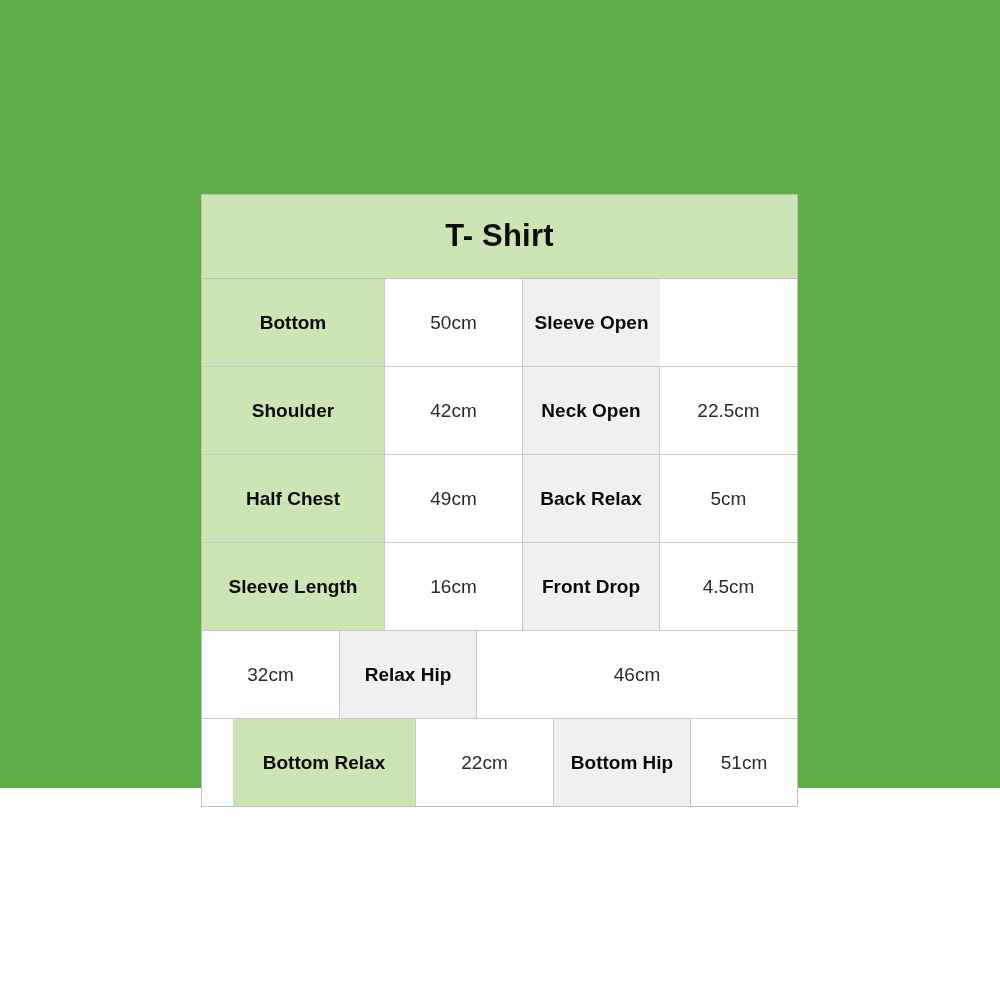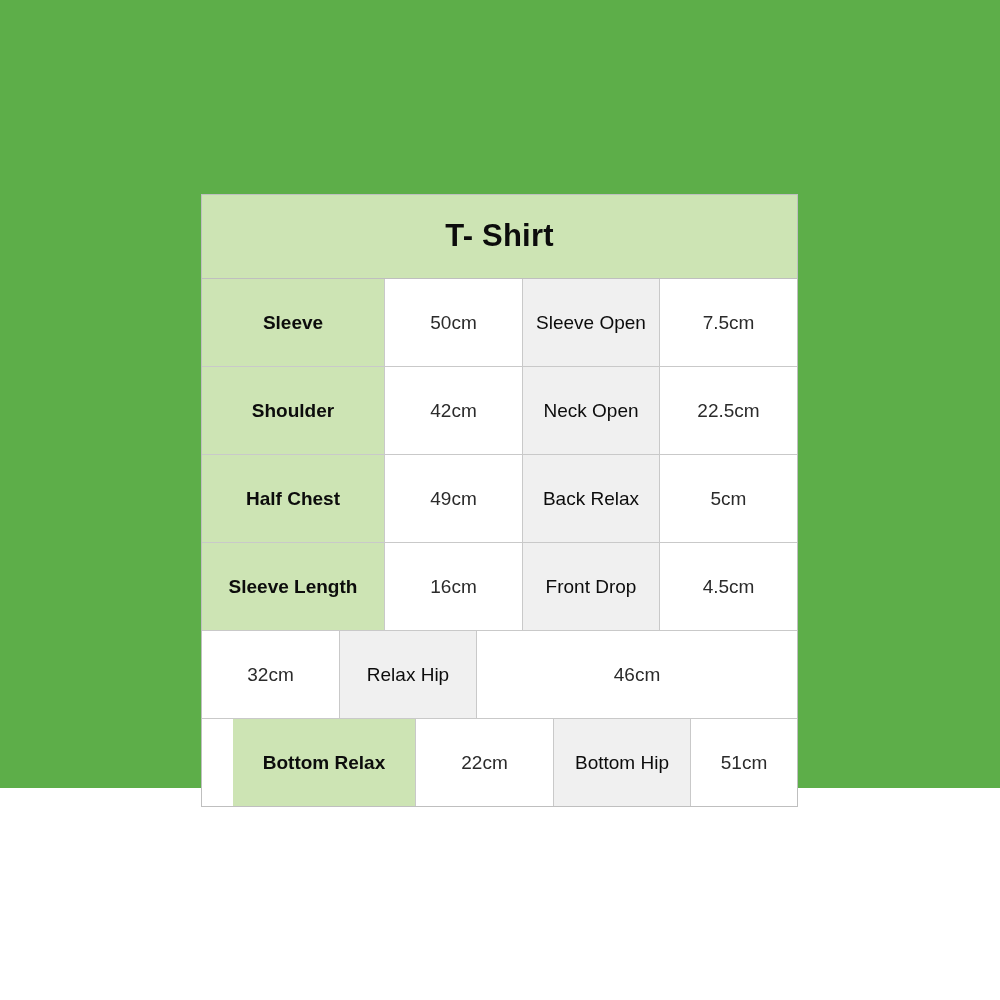--- a/index.html
+++ b/index.html
@@ -105,21 +105,21 @@
   }
   .cell.value-a {
     background: #FFFFFF;
     color: #2B2B2B;
     font-weight: normal;
     font-size: 19px;
   }
   .cell.label-b {
     background: #F0F0F0;
     color: #0C0C0C;
-    font-weight: normal;
+    font-weight: bold;
     font-size: 19px;
   }
   .cell.value-b {
     background: #FFFFFF;
     color: #2B2B2B;
     font-weight: normal;
     font-size: 19px;
   }
 </style>
 </head>
@@ -129,24 +129,23 @@
 
   <div class="size-card">
 
     <div class="card-header">
       <div class="card-title">T- Shirt</div>
     </div>
 
     <div class="table-body">
 
       <div class="table-row">
-        <div class="cell label-a col-label-a">Sleeve</div>
+        <div class="cell label-a col-label-a">Bottom</div>
         <div class="cell value-a col-value-a">50cm</div>
         <div class="cell label-b col-label-b">Sleeve Open</div>
-        <div class="cell value-b col-value-b">7.5cm</div>
       </div>
 
       <div class="table-row">
         <div class="cell label-a col-label-a">Shoulder</div>
         <div class="cell value-a col-value-a">42cm</div>
         <div class="cell label-b col-label-b">Neck Open</div>
         <div class="cell value-b col-value-b">22.5cm</div>
       </div>
 
       <div class="table-row">

